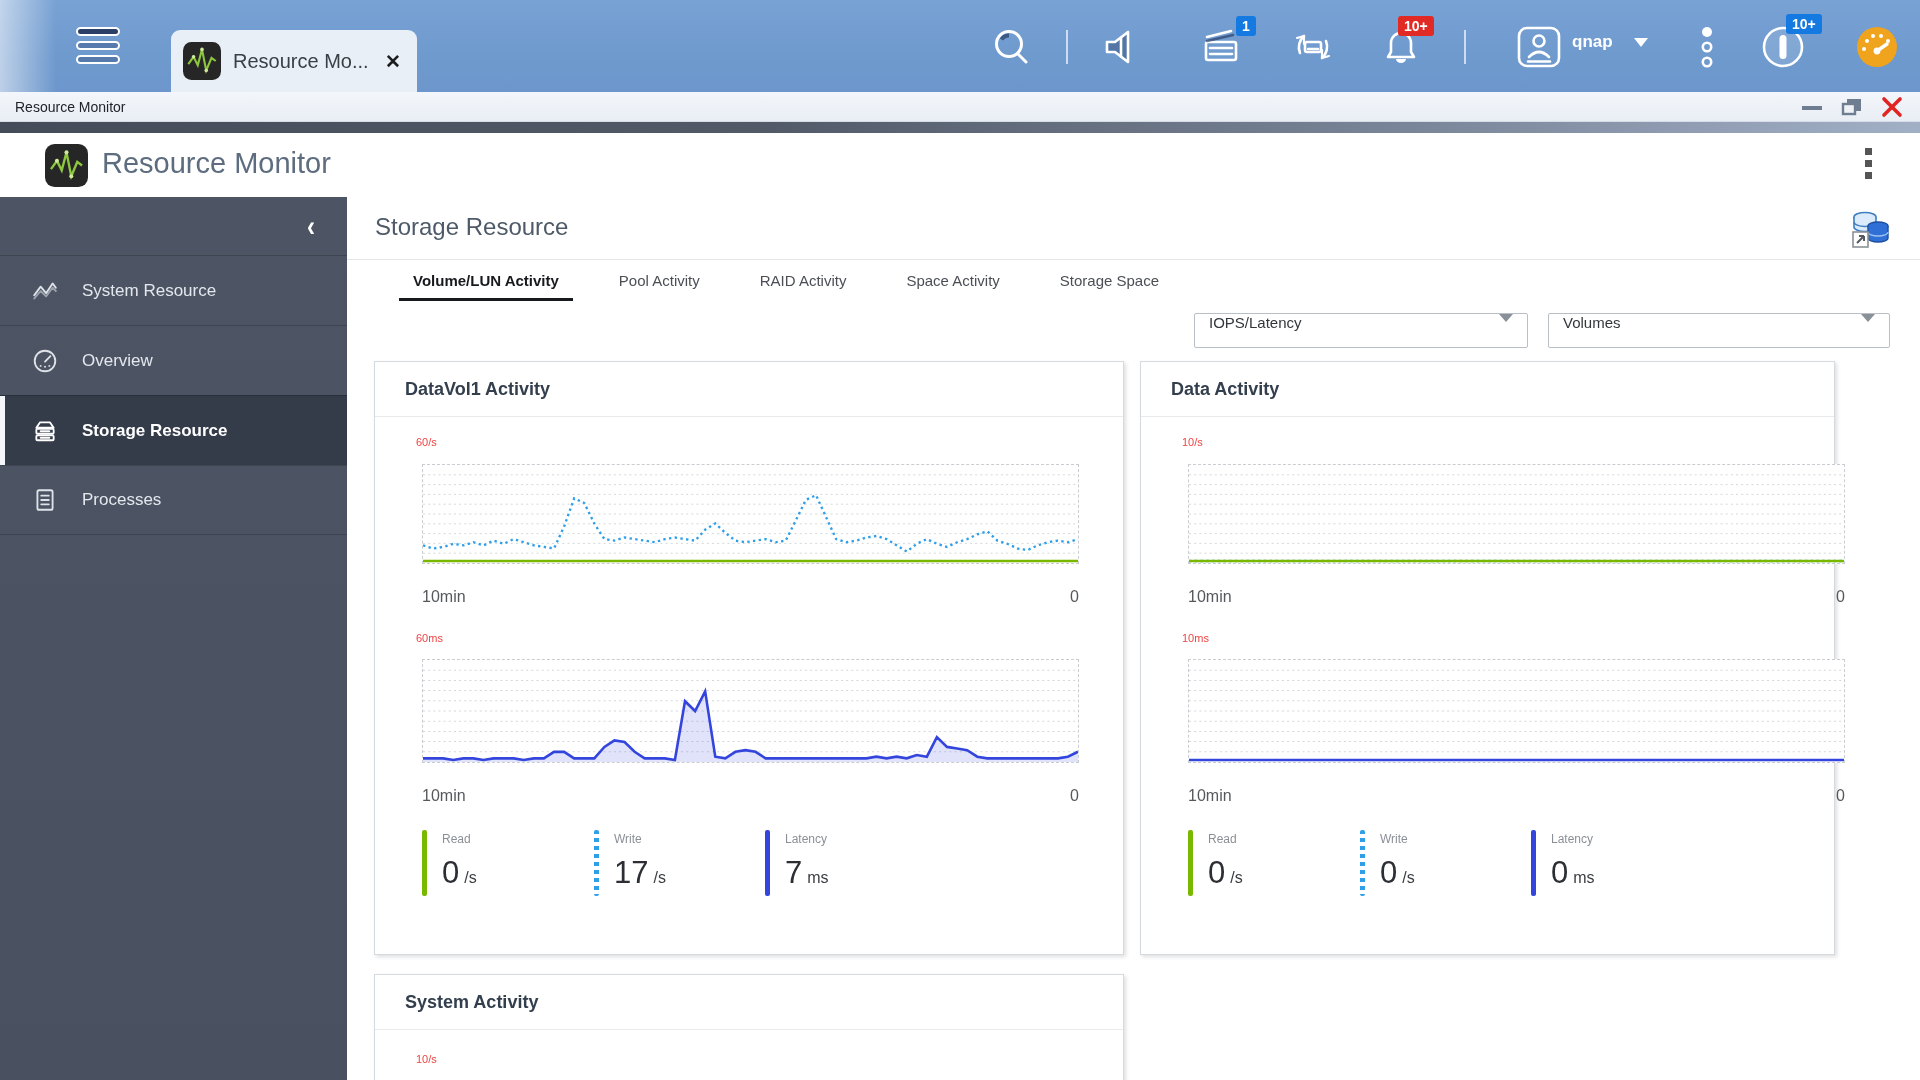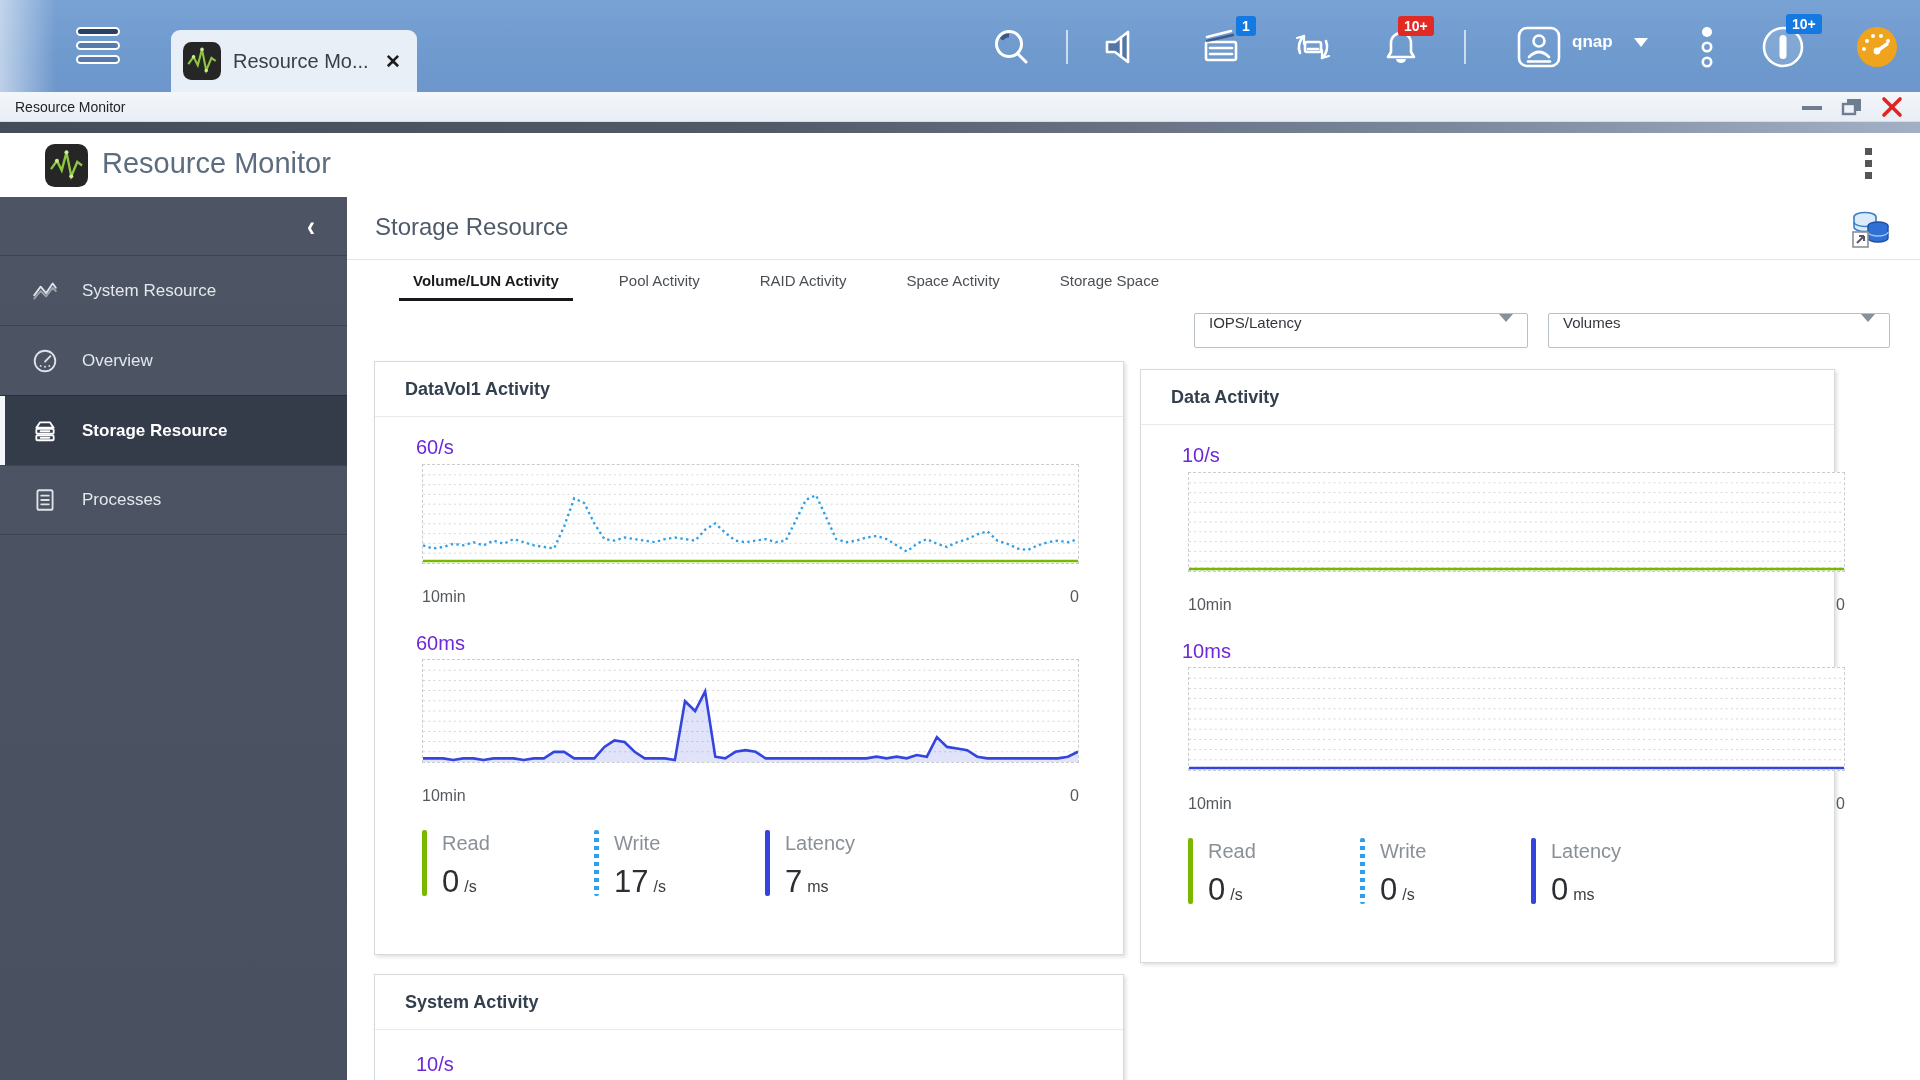--- a/index.html
+++ b/index.html
@@ -78,30 +78,30 @@
     border-radius:2px; display:flex; padding:0 14px; cursor:pointer; }
   .dropdown .dval { font-size:15px; color:#33373c; flex:1; }
   .dropdown .dcaret { width:0; height:0; border-left:7px solid transparent; border-right:7px solid transparent;
     border-top:8px solid #8a9097; }
   .dd-metric { left:847px; width:334px; }
   .dd-target { left:1201px; width:342px; }
 
   .panel { position:absolute; background:#fff; border:1px solid #d5dade; box-shadow:2px 2px 4px rgba(0,0,0,.13); }
   .panel-head { height:55px; line-height:55px; padding-left:30px; font-size:18px; font-weight:bold; color:#333f4d;
     border-bottom:1px solid #e8eaec; }
-  .ylab { position:absolute; left:41px; font-size:20px; color:#6d28d9; }
+  .ylab { position:absolute; left:41px; font-size:11px; color:#ef4444; }
   .chartbox { position:absolute; left:47px; width:657px; border:1px dashed #c9ccd0; background:#fff; }
   .chartbox svg { display:block; width:100%; height:100%; }
   .axisrow { position:absolute; left:47px; width:657px; display:flex; justify-content:space-between;
     font-size:16px; color:#55595e;margin-top:19px; }
   .statsrow { position:absolute; left:47px; top:468px; width:660px; height:82px; }
   .stat { position:absolute; top:0; display:flex; }
   .stat .sbar { width:5px; height:66px; border-radius:2px; }
   .stat .stxt { margin-left:15px; }
-  .stat .slabel { font-size:20px; color:#8a9097; margin-top:2px; }
+  .stat .slabel { font-size:12px; color:#8a9097; margin-top:2px; }
   .stat .sval { display:flex; align-items:baseline; margin-top:9px; }
   .stat .snum { font-size:31px; color:#2b2e33; }
   .stat .sunit { font-size:16px; color:#3a3d42; margin-left:5px; }
 
   svg.icon-stroke { stroke:#fff; fill:none; stroke-width:2.6; stroke-linecap:round; stroke-linejoin:round; }
   svg.nav-svg { stroke:#dfe3e9; fill:none; stroke-width:1.7; stroke-linecap:round; stroke-linejoin:round; }
   .nav-item.selected svg.nav-svg { stroke:#fff; }
 </style>
 </head>
 <body>
@@ -376,21 +376,21 @@
               <div class="slabel">Latency</div>
             <div class="sval">
                 <span class="snum">7</span>
                 <span class="sunit">ms</span>
               </div>
             </div>
         </div>
       </div>
     </div>
 
-    <div class="panel" style="left:793px; top:172px; width:695px; height:594px">
+    <div class="panel" style="left:793px; top:164px; width:695px; height:594px">
       <div class="panel-head">Data Activity</div>
       <div class="ylab" style="top:74px">10/s</div>
       <div class="chartbox" style="top:102px; height:100px">
           <svg viewBox="0 0 660 100" preserveAspectRatio="none">
             <line x1="0" x2="660" y1="10" y2="10" stroke="#d4d6d9" stroke-width="1" stroke-dasharray="2 3.2"></line>
             <line x1="0" x2="660" y1="20" y2="20" stroke="#d4d6d9" stroke-width="1" stroke-dasharray="2 3.2"></line>
             <line x1="0" x2="660" y1="30" y2="30" stroke="#d4d6d9" stroke-width="1" stroke-dasharray="2 3.2"></line>
             <line x1="0" x2="660" y1="40" y2="40" stroke="#d4d6d9" stroke-width="1" stroke-dasharray="2 3.2"></line>
             <line x1="0" x2="660" y1="50" y2="50" stroke="#d4d6d9" stroke-width="1" stroke-dasharray="2 3.2"></line>
             <line x1="0" x2="660" y1="60" y2="60" stroke="#d4d6d9" stroke-width="1" stroke-dasharray="2 3.2"></line>

